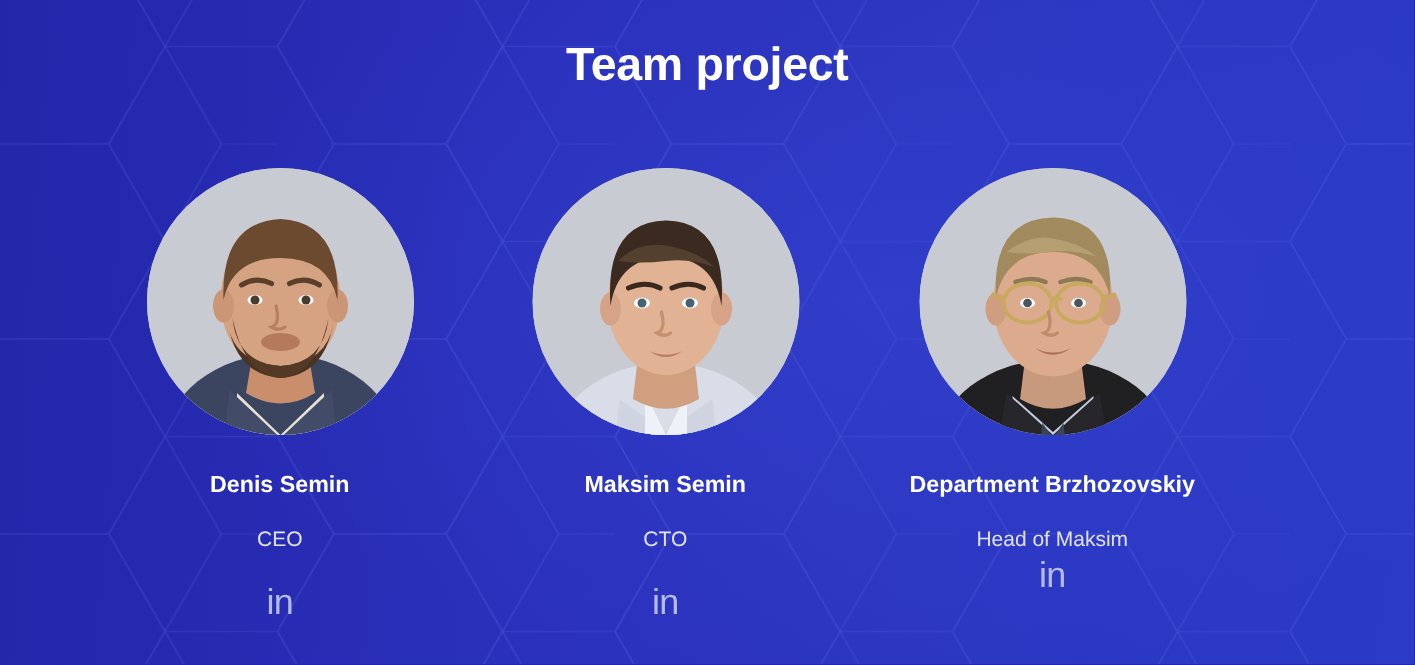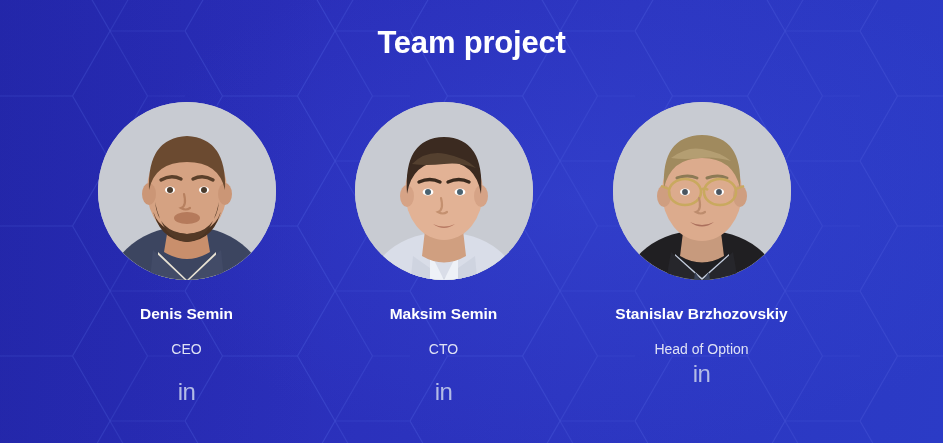--- a/index.html
+++ b/index.html
@@ -42,21 +42,21 @@
     color: #ffffff;
     font-size: 31px;
     font-weight: bold;
     letter-spacing: -0.2px;
     line-height: 36px;
   }
 
   .members {
     position: absolute;
     left: 0;
-    top: 102px;
+    top: 112px;
     width: 943px;
     display: flex;
   }
   .member {
     width: 257px;
     display: flex;
     flex-direction: column;
     align-items: center;
   }
   .member.m1 { margin-left: 58px; }
@@ -216,21 +216,21 @@
             <ellipse cx="72" cy="90" rx="16" ry="13" fill="none" stroke="#c9a95f" stroke-width="2.6"></ellipse>
             <ellipse cx="107" cy="90" rx="16" ry="13" fill="none" stroke="#c9a95f" stroke-width="2.6"></ellipse>
             <path d="M88 88 q3.5 -3 7 0" stroke="#c9a95f" stroke-width="2.6" fill="none"></path>
             <path d="M56 87 L48 84" stroke="#c9a95f" stroke-width="2.4" fill="none"></path>
             <path d="M123 87 L131 84" stroke="#c9a95f" stroke-width="2.4" fill="none"></path>
           </g>
           <path d="M86 96 q3 12 -3 14 q5 3 9 0" stroke="#bd8c6d" stroke-width="2.2" fill="none" stroke-linecap="round"></path>
           <path d="M77 120 q12 6 24 0 q-12 9 -24 0 Z" fill="#ab6f5c"></path>
         </svg>
       </div>
-      <div class="person-name">Stanislav Brzhozovskiy</div>
+      <div class="person-name">Department Brzhozovskiy</div>
       <div class="person-role">
-        <span>Head of Option</span><br>
+        <span>Head of Maksim</span><br>
       </div>
       <a class="linkedin" href="#">in</a>
     </div>
 
   </div>
 </div>
 
 </body></html>

